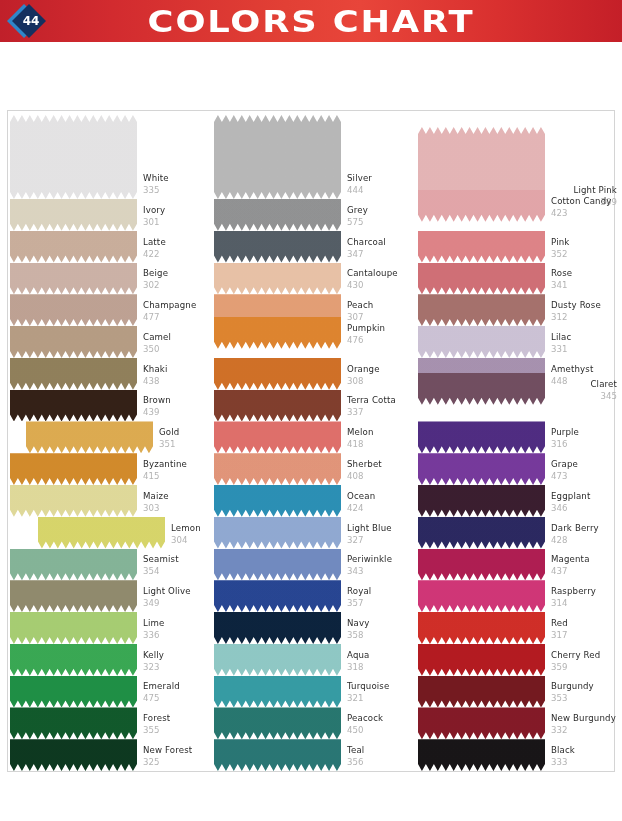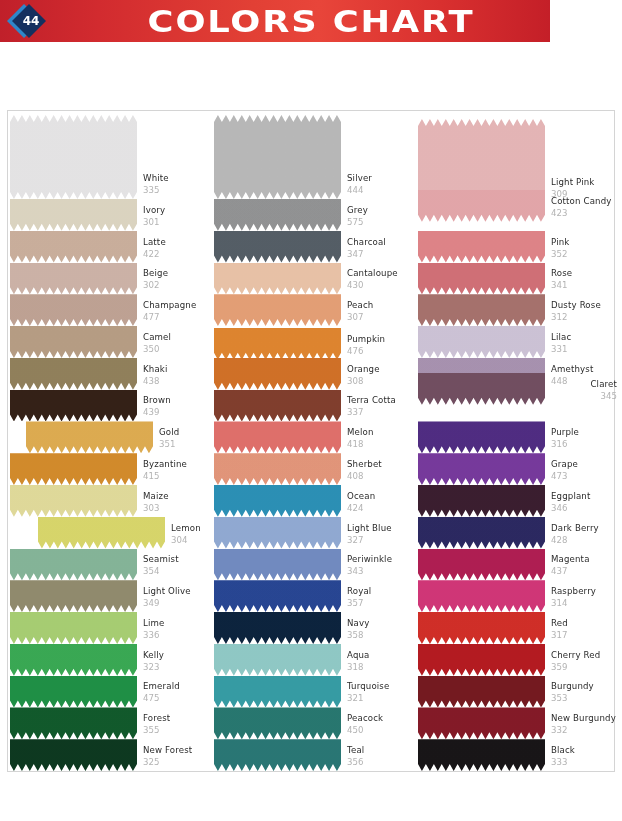--- a/index.html
+++ b/index.html
@@ -12,21 +12,21 @@
     height: 821px;
     font-family: "Liberation Sans", sans-serif;
     overflow: hidden;
     position: relative;
   }
 
   
   #header-bar {
     position: absolute;
     left: 0; top: 0;
-    width: 550px; height: 42px;
+    width: 622px; height: 42px;
     background: linear-gradient(90deg,
         #c0202a 0%,
         #d22b2f 18%,
         #e24035 46%,
         #e8453a 58%,
         #d9302f 80%,
         #c41f28 100%);
     overflow: hidden;
   }
   #header-title {
@@ -439,21 +439,21 @@
       </div>
       <div class="swatch-row" style="top: 183.333px; height: 31.7778px;">
         <div class="swatch-chip zig-bottom">
           <div class="swatch-fill" style="background-color: rgb(245, 171, 126);"></div>
         </div>
         <div class="swatch-label">
           <span class="swatch-name">Peach</span>
           <span class="swatch-code">307</span>
         </div>
       </div>
-      <div class="swatch-row" style="top: 217px; height: 31.7778px; padding-left: 23px;">
+      <div class="swatch-row" style="top: 206px; height: 31.7778px; padding-left: 23px;">
         <div class="swatch-chip zig-bottom">
           <div class="swatch-fill" style="background-color: rgb(239, 143, 51);"></div>
         </div>
         <div class="swatch-label">
           <span class="swatch-name">Pumpkin</span>
           <span class="swatch-code">476</span>
         </div>
       </div>
       <div class="swatch-row" style="top: 246.889px; height: 31.7778px;">
         <div class="swatch-chip zig-bottom">
@@ -567,21 +567,21 @@
         <div class="swatch-chip zig-bottom">
           <div class="swatch-fill" style="background-color: rgb(45, 127, 125);"></div>
         </div>
         <div class="swatch-label">
           <span class="swatch-name">Teal</span>
           <span class="swatch-code">356</span>
         </div>
       </div>
     </div>
   <div class="color-column" id="column-3">
-      <div class="swatch-row" style="top: 8px; height: 84px;">
+      <div class="swatch-row" style="top: 16px; height: 84px; text-align: right;">
         <div class="swatch-chip zig-both">
           <div class="swatch-fill" style="background-color: rgb(246, 195, 196);"></div>
         </div>
         <div class="swatch-label">
           <span class="swatch-name">Light Pink</span>
           <span class="swatch-code">309</span>
         </div>
       </div>
       <div class="swatch-row" style="top: 79px; height: 31.7778px;">
         <div class="swatch-chip zig-bottom">

